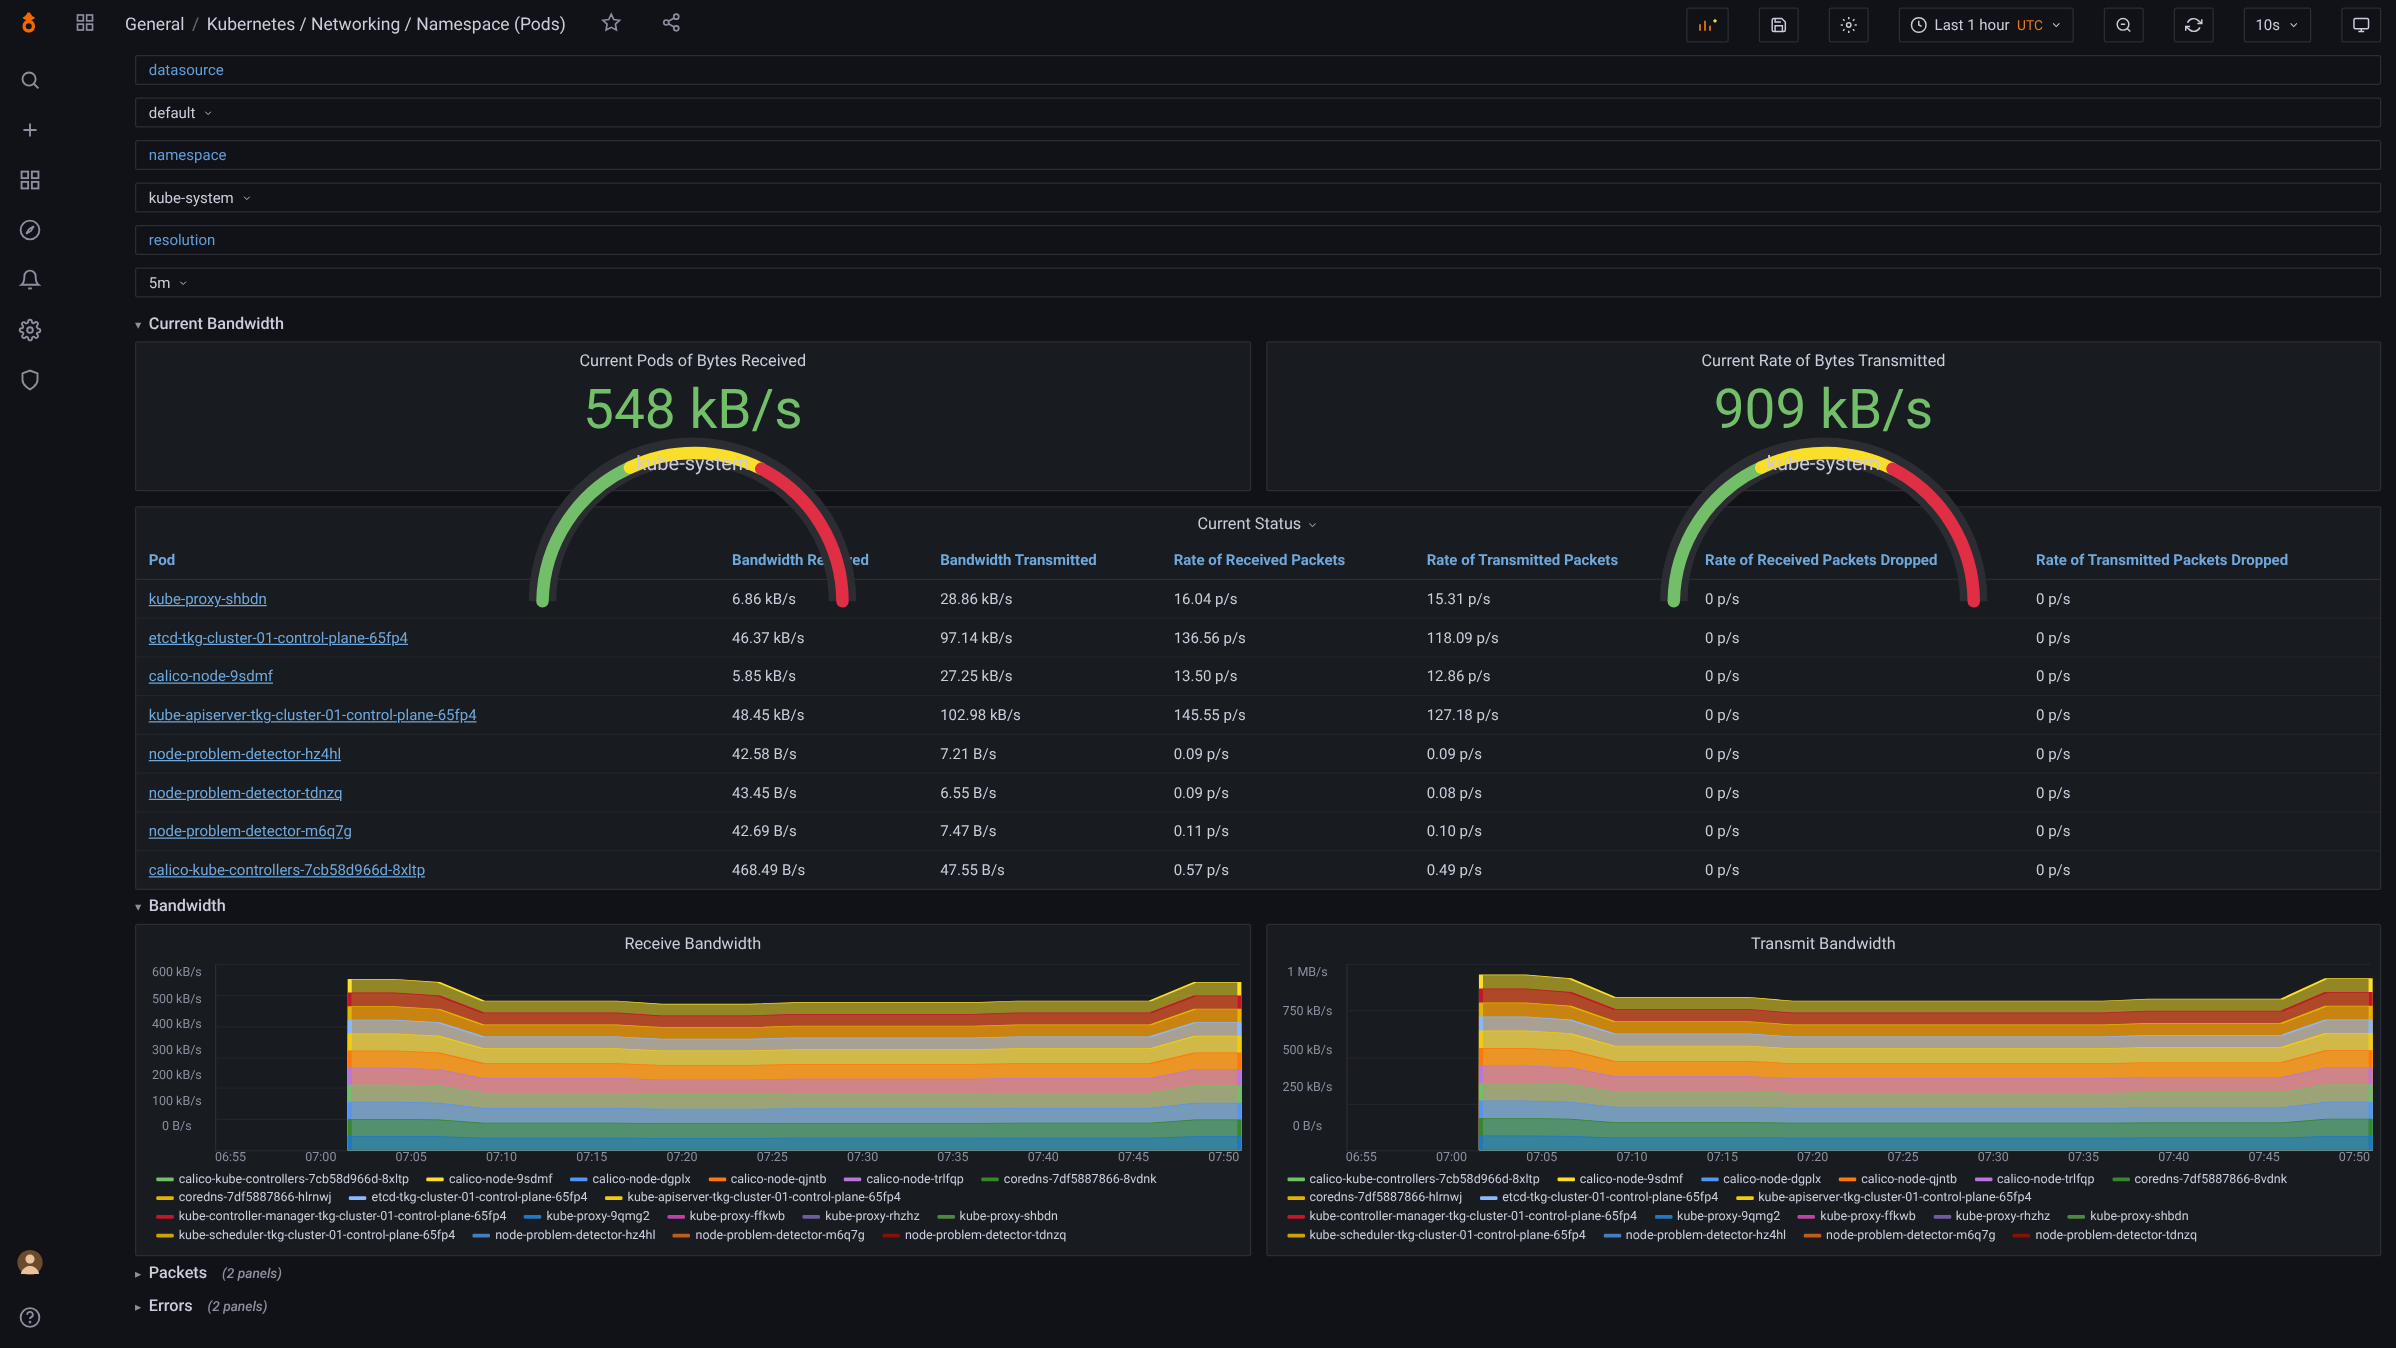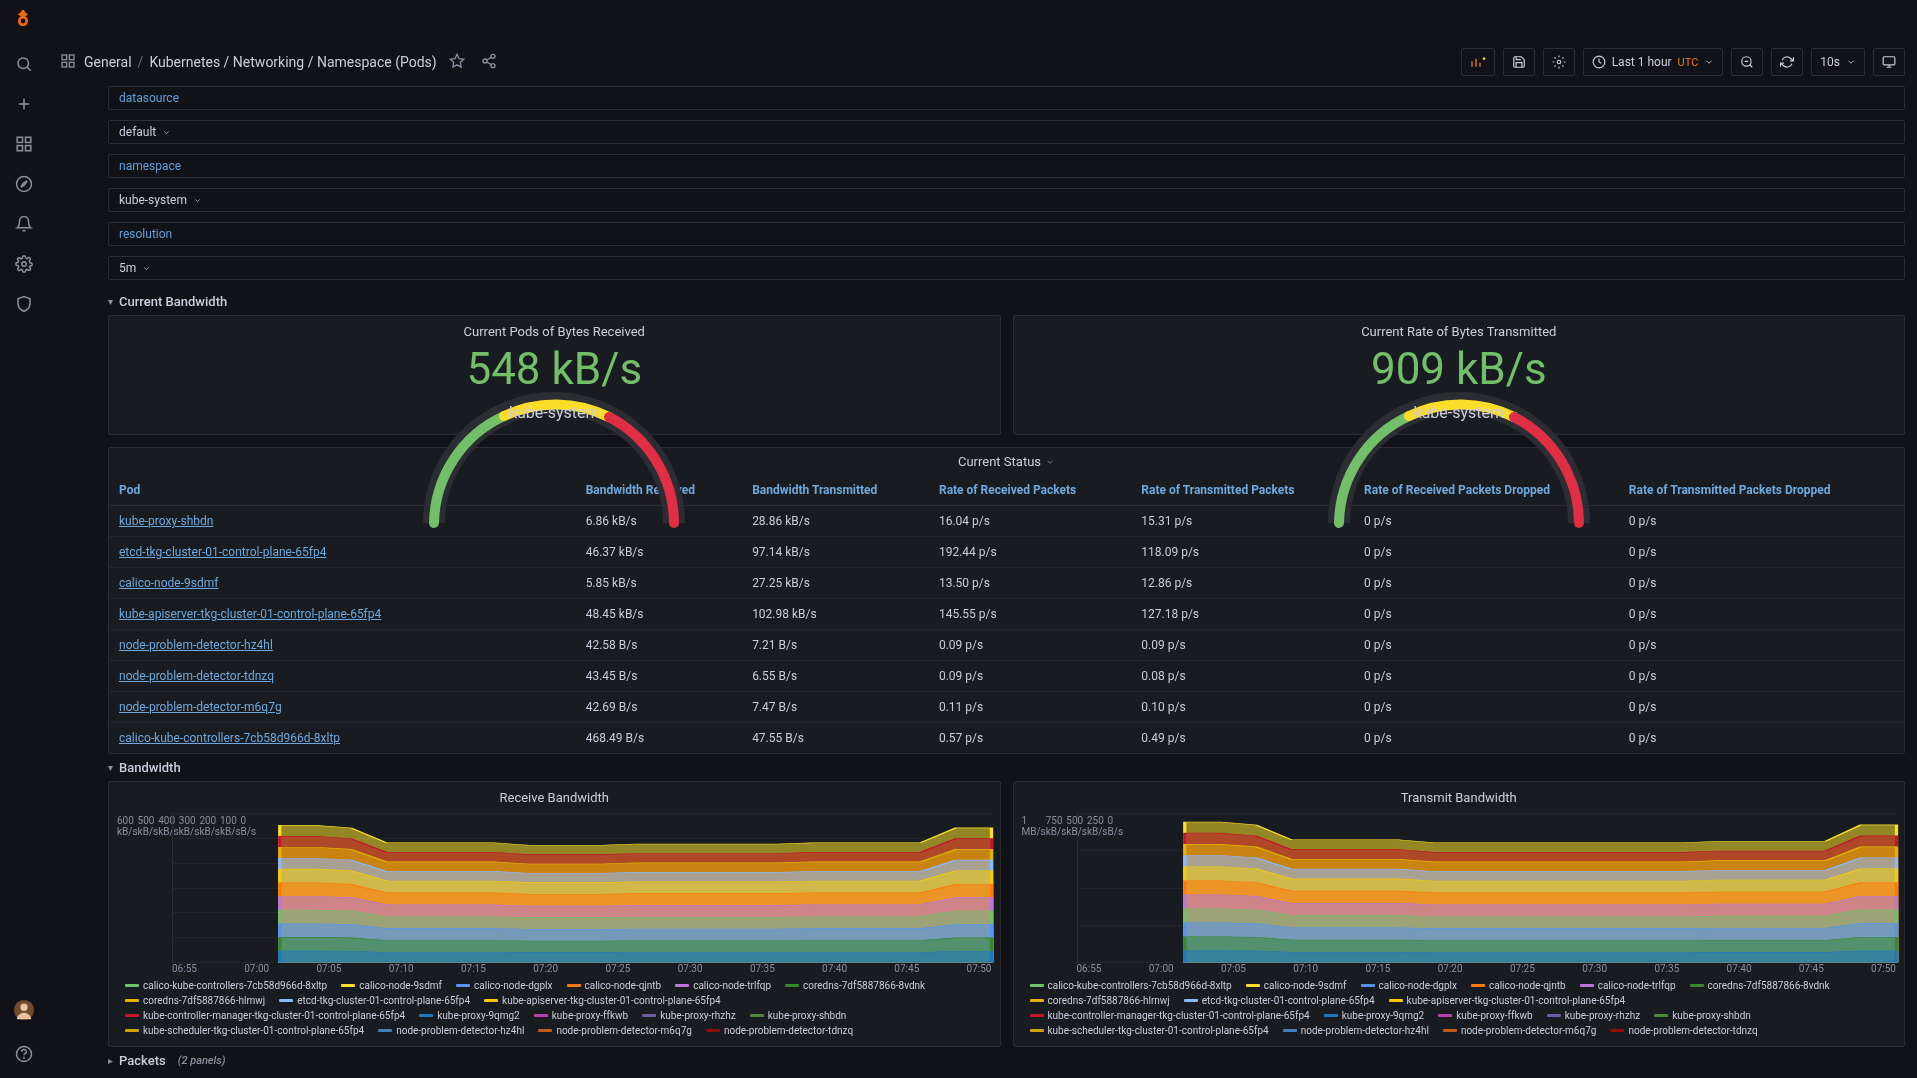--- a/index.html
+++ b/index.html
@@ -36,22 +36,21 @@
 .main {
   flex: 1;
   display:flex;
   flex-direction:column;
 }
 .topbar {
   height: 40px;
   display:flex;
   align-items:center;
   padding: 0 12px;
-  gap: 8px;
-  margin-top: 42px;
+  gap: 24px;
 }
 .topbar .bc-icon { color:#8e8ea0; }
 .topbar .breadcrumb { color:#ccccdc; font-size:14px; display:flex; align-items:center; gap:6px;}
 .topbar .breadcrumb a { color:#ccccdc; text-decoration:none; cursor:pointer;}
 .topbar .bc-sep { color:#6c6c78; }
 .topbar .icon-btn { color:#8e8ea0; cursor:pointer; padding:4px;}
 .topbar .spacer { flex:1; }
 .tool-btn {
   background:#111217;
   border:1px solid #2c2d33;
@@ -149,21 +148,21 @@
 }
 td {
   font-size:12px;
   padding:8px 10px;
   border-top:1px solid #22252a;
   color:#ccccdc;
 }
 td.pod-cell { color:#6fa8dc; text-decoration:underline; cursor:pointer;}
 .graph-body { padding:4px 8px 8px 8px; }
 .graph-area { position:relative; height:150px; display:flex; }
-.y-axis { width:55px; display:flex; flex-direction:row; justify-content:space-between; text-align:left; font-size:10px; color:#8e8ea0; padding:2px 6px 14px 0;}
+.y-axis { width:55px; display:flex; flex-direction:column; justify-content:space-between; text-align:center; font-size:10px; color:#8e8ea0; padding:2px 6px 14px 0;}
 .plot { flex:1; position:relative; border-left:1px solid #2c2d33; border-bottom:1px solid #2c2d33;}
 .plot .grid-h { position:absolute; left:0; right:0; height:1px; background:#22252a;}
 .x-axis { display:flex; padding-left:55px; font-size:10px; color:#8e8ea0; justify-content:space-between;text-align:right;}
 .legend { display:flex; flex-wrap:wrap; gap:4px 14px; padding:6px 4px 2px 8px; font-size:10px; color:#ccccdc;}
 .legend-item { display:flex; align-items:center; gap:4px; cursor:pointer;}
 .legend-swatch { width:14px; height:3px; border-radius:1px;}
 svg { overflow:visible; }
 </style>
 </head>
 <body>
@@ -397,21 +396,21 @@
   <td>28.86 kB/s</td>
   <td>16.04 p/s</td>
   <td>15.31 p/s</td>
   <td>0 p/s</td>
   <td>0 p/s</td>
             </tr>
             <tr>
               <td class="pod-cell">etcd-tkg-cluster-01-control-plane-65fp4</td>
   <td>46.37 kB/s</td>
   <td>97.14 kB/s</td>
-  <td>192.44 p/s</td>
+  <td>136.56 p/s</td>
   <td>118.09 p/s</td>
   <td>0 p/s</td>
   <td>0 p/s</td>
             </tr>
             <tr>
               <td class="pod-cell">calico-node-9sdmf</td>
   <td>5.85 kB/s</td>
   <td>27.25 kB/s</td>
   <td>13.50 p/s</td>
   <td>12.86 p/s</td>

